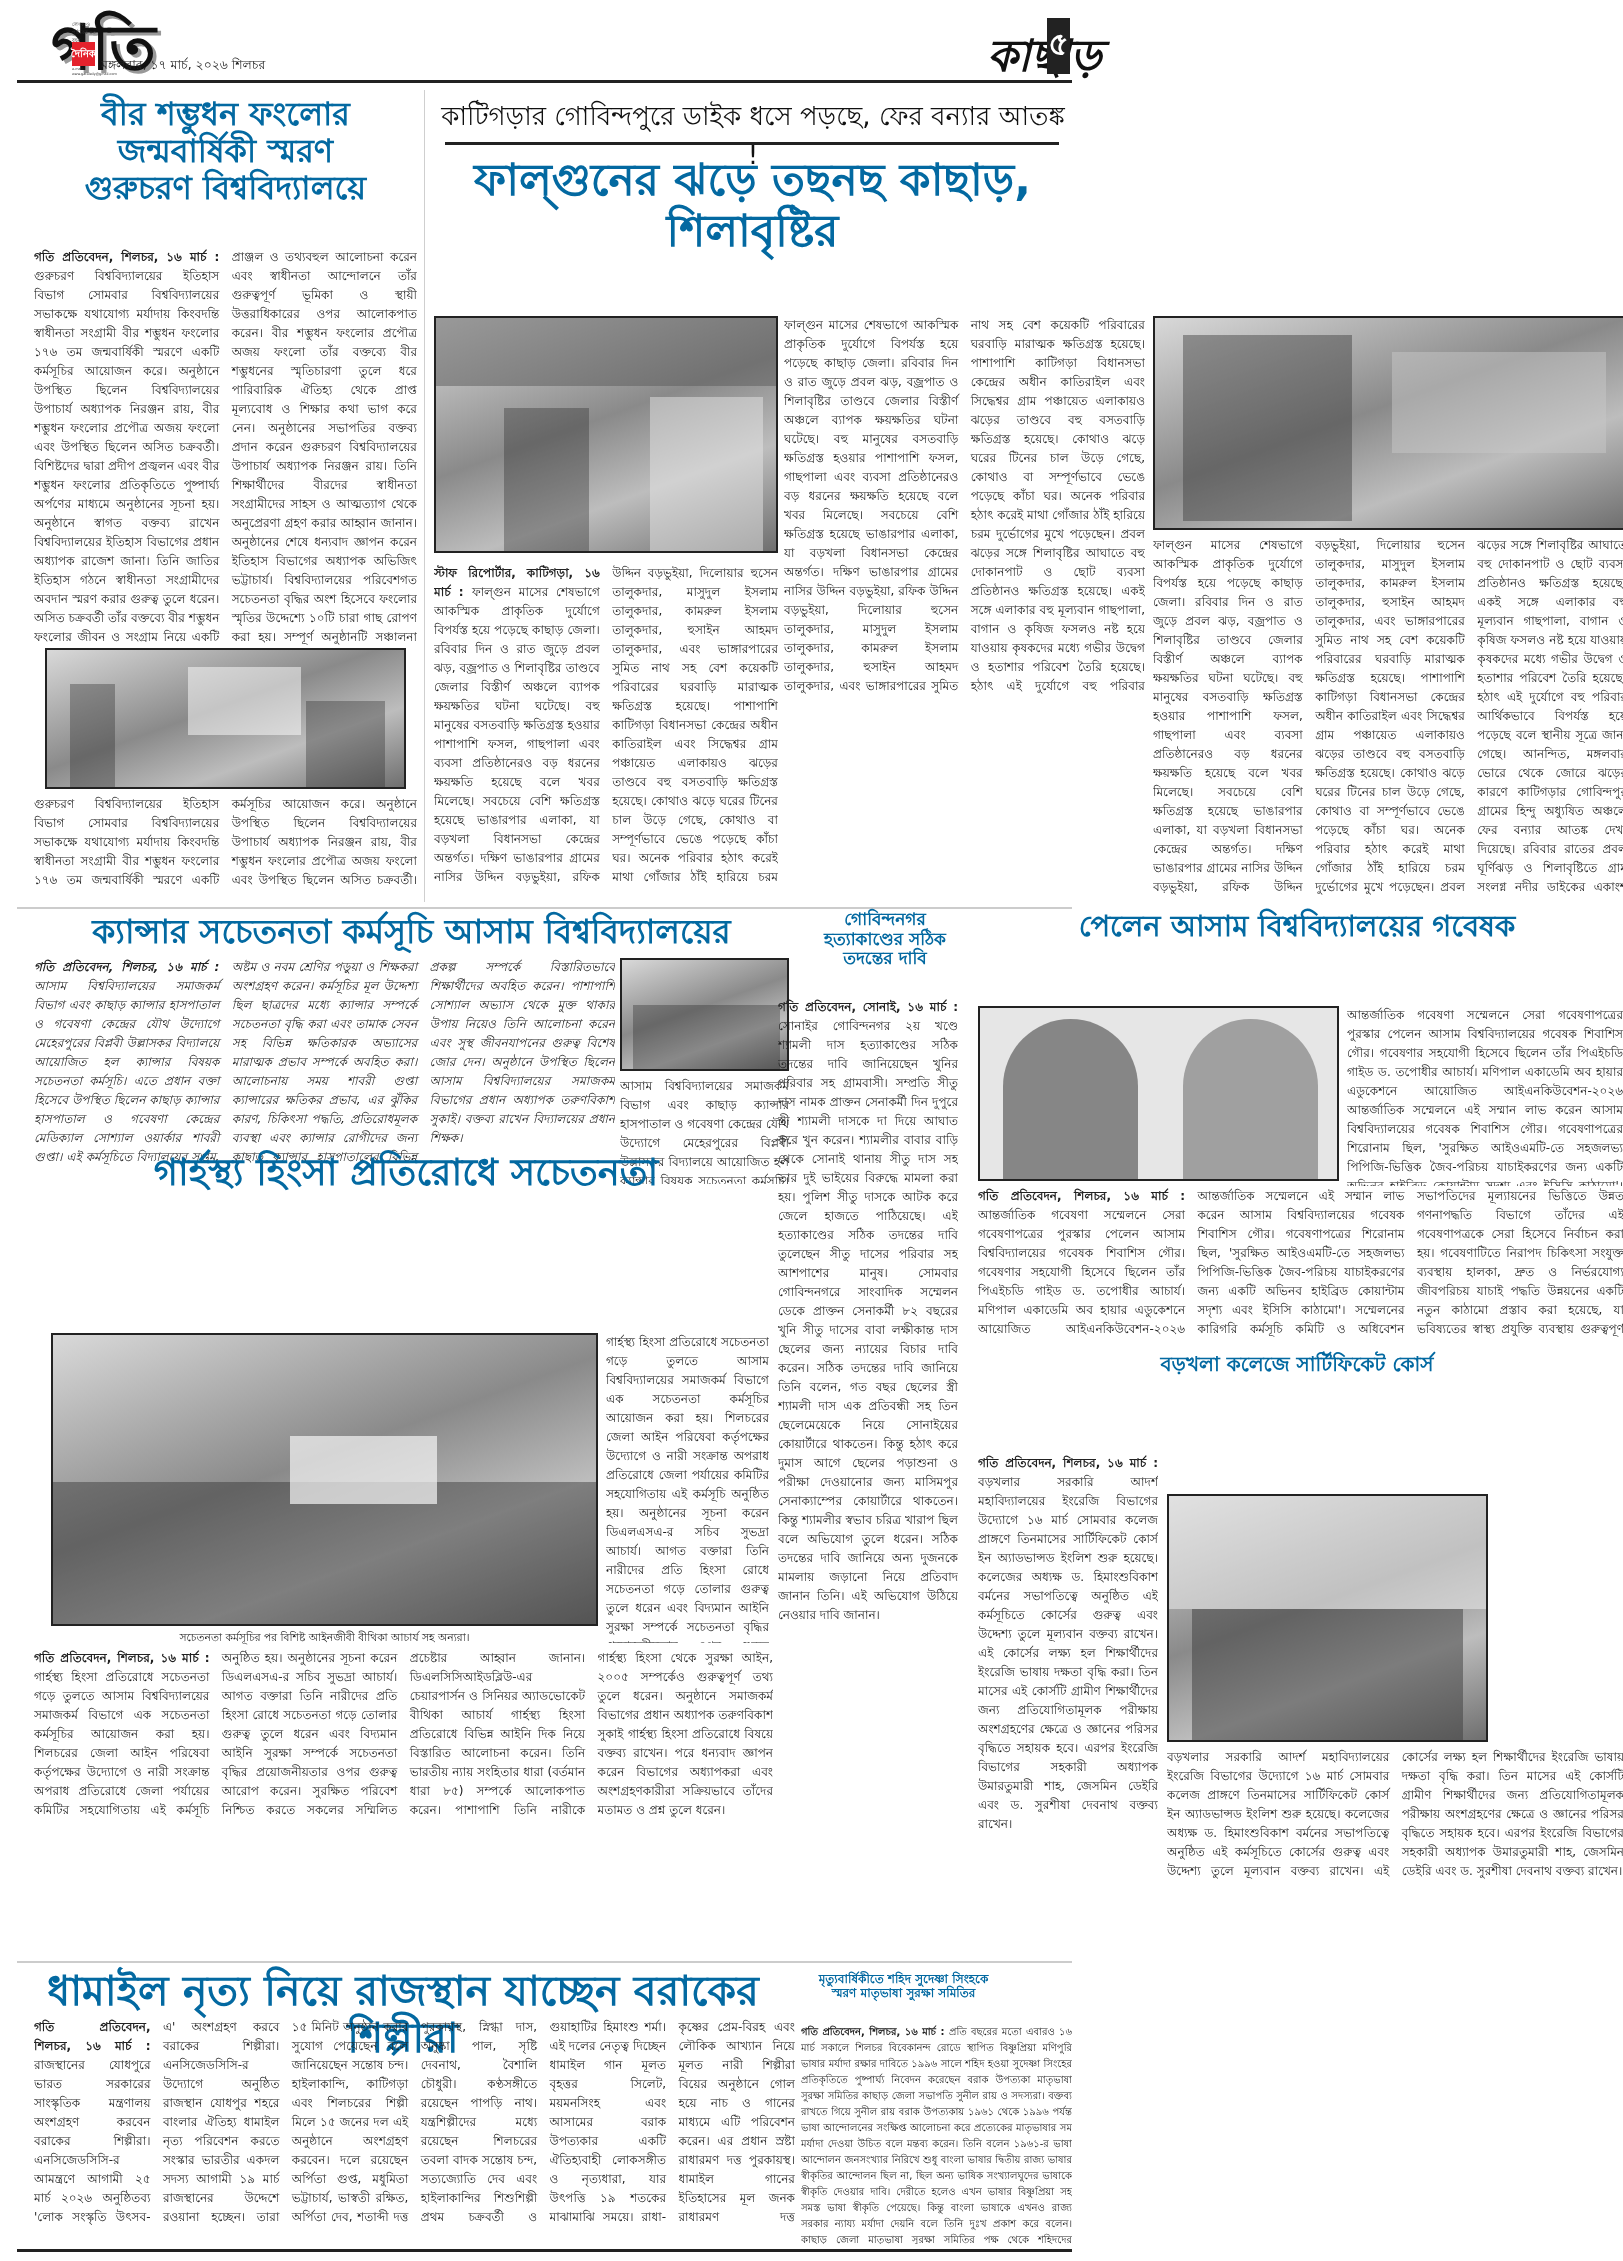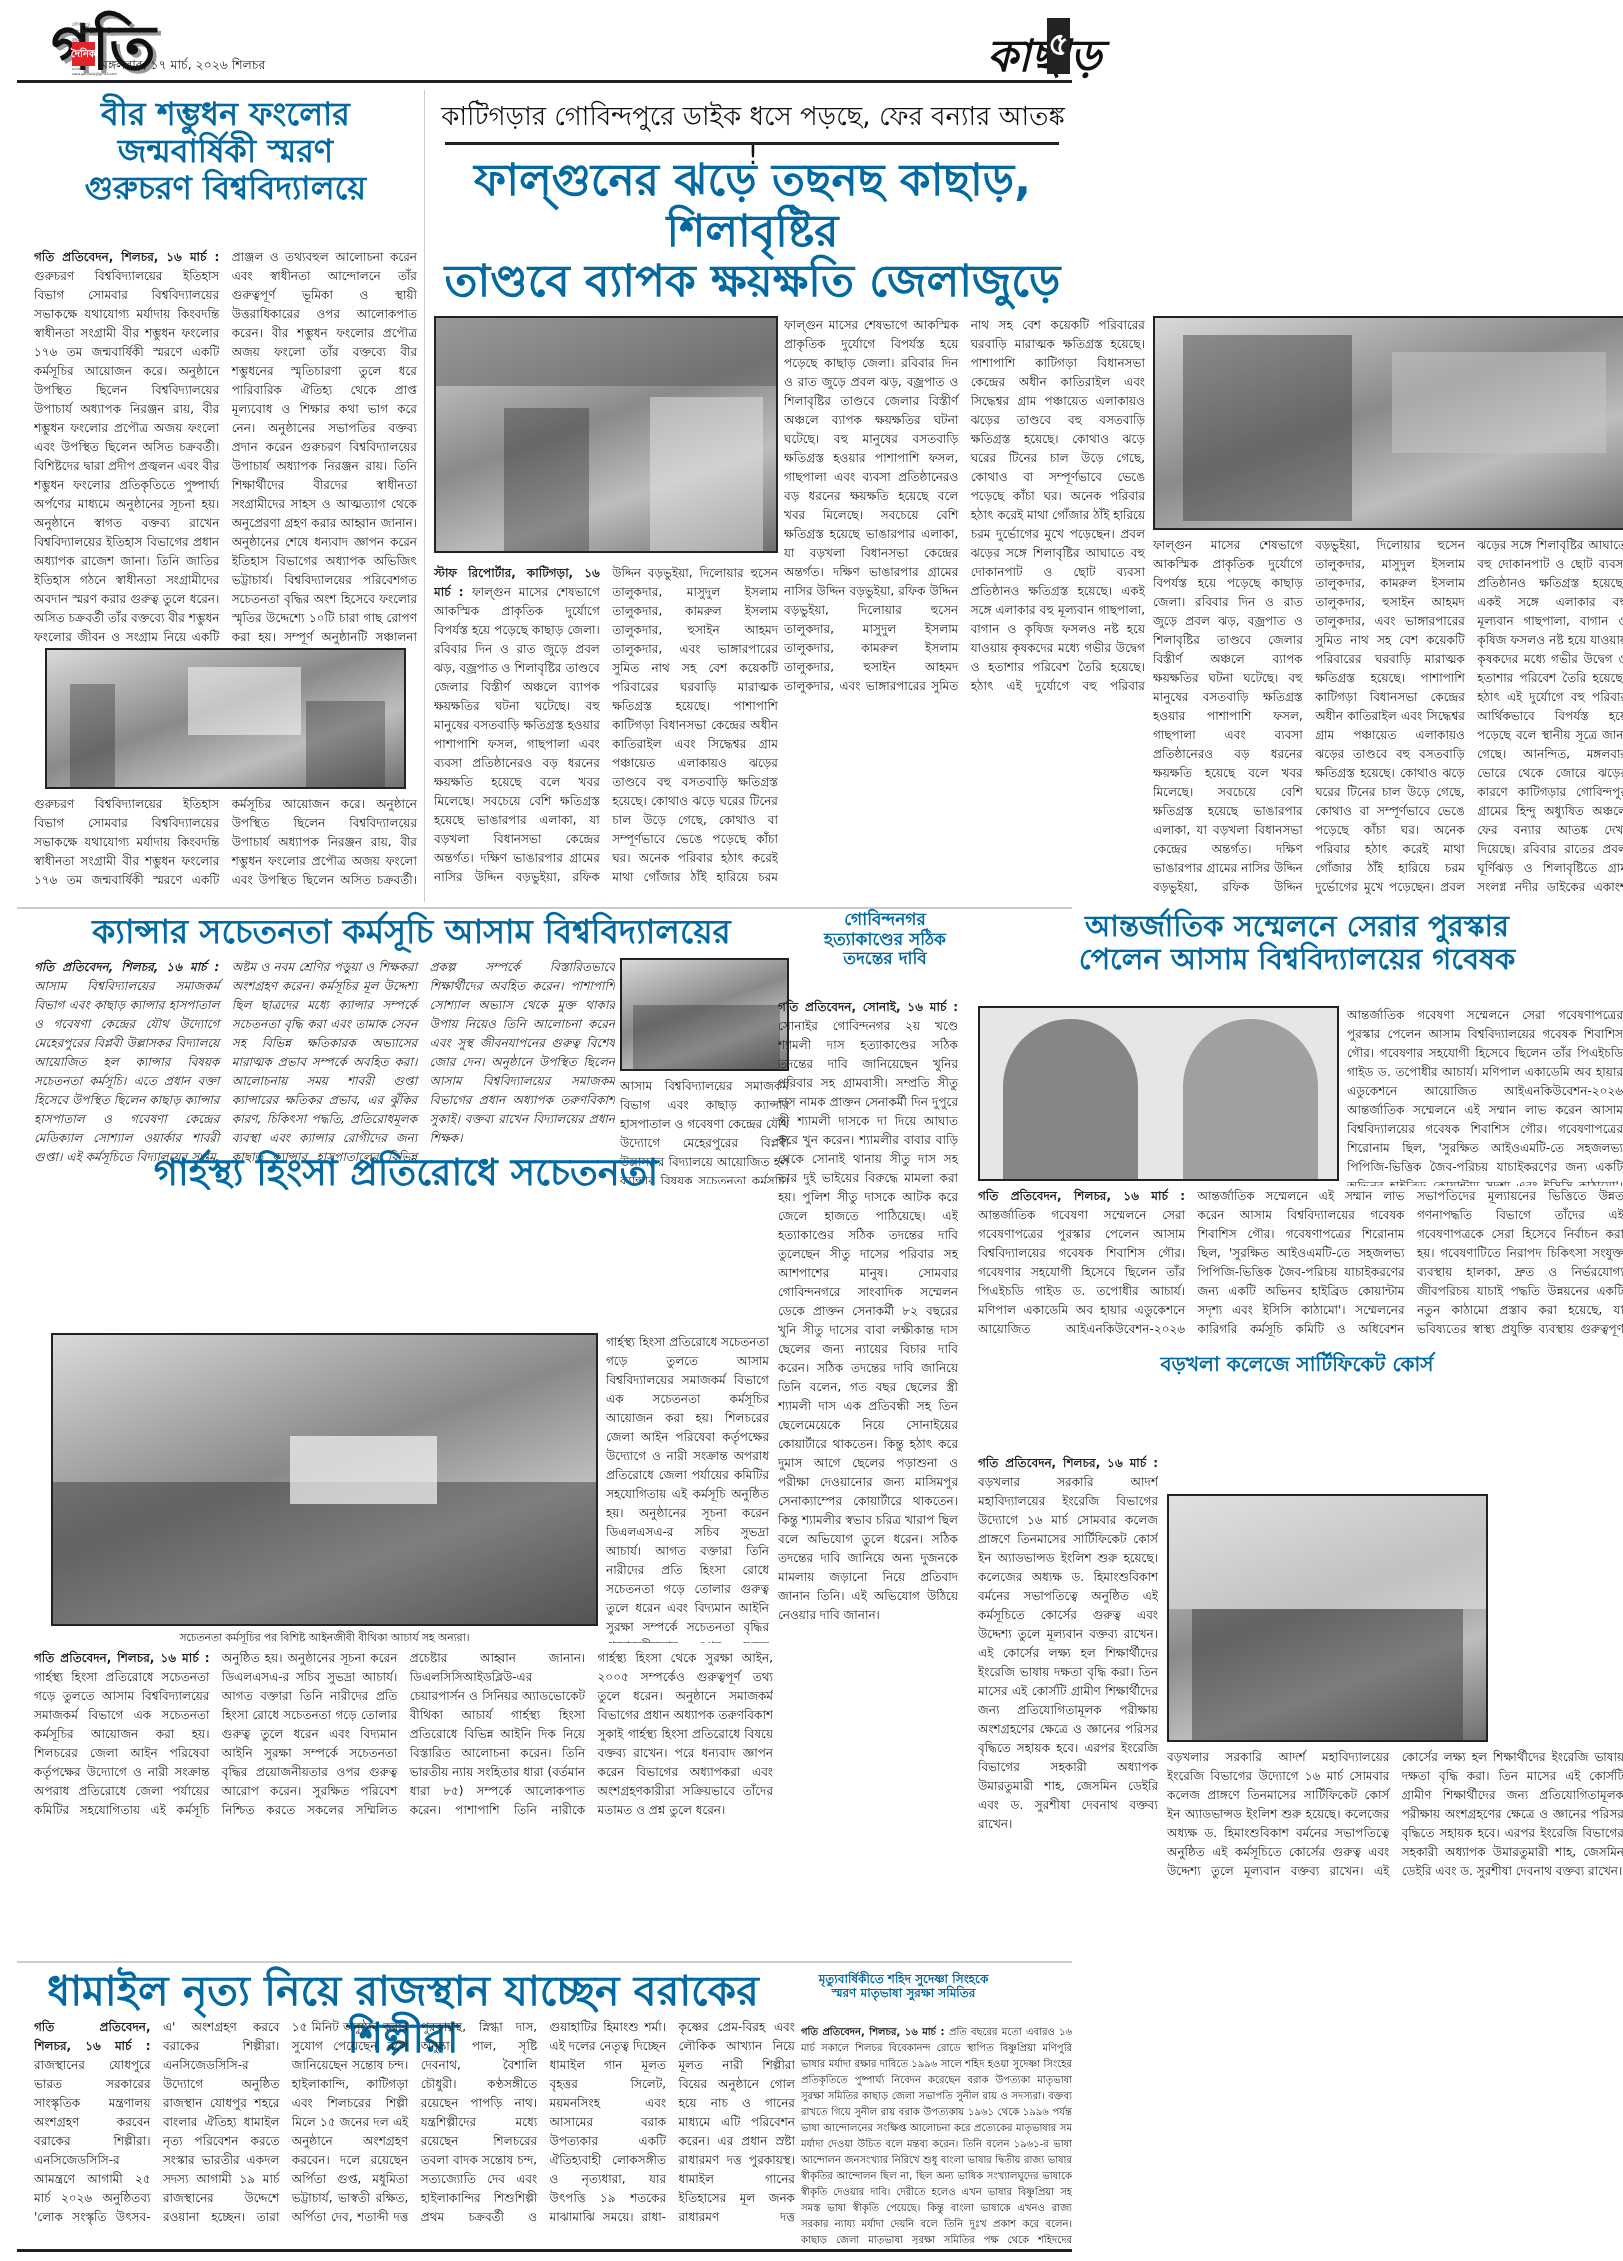--- a/index.html
+++ b/index.html
@@ -52,21 +52,20 @@
 <div class="body-text" style="left:34px; top:795px; width:383px; height:107px; columns:2; overflow:hidden;">
   <span>গুরুচরণ বিশ্ববিদ্যালয়ের ইতিহাস বিভাগ সোমবার বিশ্ববিদ্যালয়ের সভাকক্ষে যথাযোগ্য মর্যাদায় কিংবদন্তি স্বাধীনতা সংগ্রামী বীর শম্ভুধন ফংলোর ১৭৬ তম জন্মবার্ষিকী স্মরণে একটি কর্মসূচির আয়োজন করে। অনুষ্ঠানে উপস্থিত ছিলেন বিশ্ববিদ্যালয়ের উপাচার্য অধ্যাপক নিরঞ্জন রায়, বীর শম্ভুধন ফংলোর প্রপৌত্র অজয় ফংলো এবং উপস্থিত ছিলেন অসিত চক্রবর্তী। বিশিষ্টদের দ্বারা প্রদীপ প্রজ্বলন এবং বীর শম্ভুধন ফংলোর প্রতিকৃতিতে পুষ্পার্ঘ্য অর্পণের মাধ্যমে অনুষ্ঠানের সূচনা হয়। অনুষ্ঠানে স্বাগত বক্তব্য রাখেন বিশ্ববিদ্যালয়ের ইতিহাস বিভাগের প্রধান অধ্যাপক রাজেশ জানা। তিনি জাতির ইতিহাস গঠনে স্বাধীনতা সংগ্রামীদের অবদান স্মরণ করার গুরুত্ব তুলে ধরেন। অসিত চক্রবর্তী তাঁর বক্তব্যে বীর শম্ভুধন ফংলোর জীবন ও সংগ্রাম নিয়ে একটি প্রাঞ্জল ও তথ্যবহুল আলোচনা করেন এবং স্বাধীনতা আন্দোলনে তাঁর গুরুত্বপূর্ণ ভূমিকা ও স্থায়ী উত্তরাধিকারের ওপর আলোকপাত করেন। বীর শম্ভুধন ফংলোর প্রপৌত্র অজয় ফংলো তাঁর বক্তব্যে বীর শম্ভুধনের স্মৃতিচারণা তুলে ধরে পারিবারিক ঐতিহ্য থেকে প্রাপ্ত মূল্যবোধ ও শিক্ষার কথা ভাগ করে নেন। অনুষ্ঠানের সভাপতির বক্তব্য প্রদান করেন গুরুচরণ বিশ্ববিদ্যালয়ের উপাচার্য অধ্যাপক নিরঞ্জন রায়। তিনি শিক্ষার্থীদের বীরদের স্বাধীনতা সংগ্রামীদের সাহস ও আত্মত্যাগ থেকে অনুপ্রেরণা গ্রহণ করার আহ্বান জানান। অনুষ্ঠানের শেষে ধন্যবাদ জ্ঞাপন করেন ইতিহাস বিভাগের অধ্যাপক অভিজিৎ ভট্টাচার্য। বিশ্ববিদ্যালয়ের পরিবেশগত সচেতনতা বৃদ্ধির অংশ হিসেবে ফংলোর স্মৃতির উদ্দেশ্যে ১০টি চারা গাছ রোপণ করা হয়। সম্পূর্ণ অনুষ্ঠানটি সঞ্চালনা করেন অনামিকা বর্মন এবং সাইফুল ইসলাম।</span>
 </div>
 
 <div class="col-divider" style="left:424px; top:90px; height:812px;"></div>
 
 <div class="kicker" style="left:440px; top:96px; width:626px; font-size:26px;">কাটিগড়ার গোবিন্দপুরে ডাইক ধসে পড়ছে, ফের বন্যার আতঙ্ক !</div>
 <div class="rule" style="left:445px; top:142px; width:614px; height:3.4px;"></div>
 <div class="headline" style="left:434px; top:155px; width:637px; font-size:44px;">
   <div>ফাল্গুনের ঝড়ে তছনছ কাছাড়, শিলাবৃষ্টির</div>
-  <div>তাণ্ডবে ব্যাপক ক্ষয়ক্ষতি জেলাজুড়ে</div>
 </div>
 <div class="photo" style="left:434px; top:316px; width:344px; height:237px;">
   <div class="shape" style="left:0; top:0; width:344px; height:68px; background:rgba(90,90,90,0.5);"></div>
   <div class="shape" style="left:68px; top:90px; width:85px; height:147px;"></div>
   <div class="shape" style="left:214px; top:79px; width:113px; height:158px; background:rgba(230,230,230,0.5);"></div>
 </div>
 <div class="photo" style="left:1153px; top:316px; width:474px; height:214px;">
   <div class="shape" style="left:28px; top:17px; width:169px; height:186px; background:rgba(60,60,60,0.45);"></div>
   <div class="shape" style="left:237px; top:34px; width:214px; height:101px; background:rgba(200,200,200,0.5);"></div>
 </div>
@@ -99,21 +98,20 @@
   <div>গোবিন্দনগর</div>
   <div>হত্যাকাণ্ডের সঠিক</div>
   <div>তদন্তের দাবি</div>
 </div>
 <div class="body-text" style="left:778px; top:998px; width:180px; height:958px; overflow:hidden;">
   <span class="byline">গতি প্রতিবেদন, সোনাই, ১৬ মার্চ : </span>
   <span>সোনাইর গোবিন্দনগর ২য় খণ্ডে শ্যামলী দাস হত্যাকাণ্ডের সঠিক তদন্তের দাবি জানিয়েছেন খুনির পরিবার সহ গ্রামবাসী। সম্প্রতি সীতু দাস নামক প্রাক্তন সেনাকর্মী দিন দুপুরে স্ত্রী শ্যামলী দাসকে দা দিয়ে আঘাত করে খুন করেন। শ্যামলীর বাবার বাড়ি থেকে সোনাই থানায় সীতু দাস সহ তার দুই ভাইয়ের বিরুদ্ধে মামলা করা হয়। পুলিশ সীতু দাসকে আটক করে জেলে হাজতে পাঠিয়েছে। এই হত্যাকাণ্ডের সঠিক তদন্তের দাবি তুলেছেন সীতু দাসের পরিবার সহ আশপাশের মানুষ। সোমবার গোবিন্দনগরে সাংবাদিক সম্মেলন ডেকে প্রাক্তন সেনাকর্মী ৮২ বছরের খুনি সীতু দাসের বাবা লক্ষীকান্ত দাস ছেলের জন্য ন্যায়ের বিচার দাবি করেন। সঠিক তদন্তের দাবি জানিয়ে তিনি বলেন, গত বছর ছেলের স্ত্রী শ্যামলী দাস এক প্রতিবন্ধী সহ তিন ছেলেমেয়েকে নিয়ে সোনাইয়ের কোয়ার্টারে থাকতেন। কিন্তু হঠাৎ করে দুমাস আগে ছেলের পড়াশুনা ও পরীক্ষা দেওয়ানোর জন্য মাসিমপুর সেনাক্যাম্পের কোয়ার্টারে থাকতেন। কিন্তু শ্যামলীর স্বভাব চরিত্র খারাপ ছিল বলে অভিযোগ তুলে ধরেন। সঠিক তদন্তের দাবি জানিয়ে অন্য দুজনকে মামলায় জড়ানো নিয়ে প্রতিবাদ জানান তিনি। এই অভিযোগ উঠিয়ে নেওয়ার দাবি জানান।</span>
 </div>
 
 <div class="headline" style="left:970px; top:910px; width:654px; font-size:29px;">
-  <div>আন্তর্জাতিক সম্মেলনে সেরার পুরস্কার</div>
   <div>পেলেন আসাম বিশ্ববিদ্যালয়ের গবেষক</div>
 </div>
 <div class="photo" style="left:978px; top:1006px; width:361px; height:175px; background:#e6e6e6;">
   <div class="shape" style="left:22.6px; top:11.3px; width:135px; height:163px; background:rgba(70,70,70,0.6); border-radius:68px 68px 0 0;"></div>
   <div class="shape" style="left:203px; top:11.3px; width:135px; height:163px; background:rgba(90,90,90,0.5); border-radius:68px 68px 0 0;"></div>
 </div>
 <div class="body-text" style="left:1347px; top:1006px; width:276px; height:180px; overflow:hidden;">
   <span>আন্তর্জাতিক গবেষণা সম্মেলনে সেরা গবেষণাপত্রের পুরস্কার পেলেন আসাম বিশ্ববিদ্যালয়ের গবেষক শিবাশিস গৌর। গবেষণার সহযোগী হিসেবে ছিলেন তাঁর পিএইচডি গাইড ড. তপোধীর আচার্য। মণিপাল একাডেমি অব হায়ার এডুকেশনে আয়োজিত আইএনকিউবেশন-২০২৬ আন্তর্জাতিক সম্মেলনে এই সম্মান লাভ করেন আসাম বিশ্ববিদ্যালয়ের গবেষক শিবাশিস গৌর। গবেষণাপত্রের শিরোনাম ছিল, 'সুরক্ষিত আইওএমটি-তে সহজলভ্য পিপিজি-ভিত্তিক জৈব-পরিচয় যাচাইকরণের জন্য একটি অভিনব হাইব্রিড কোয়ান্টাম সদৃশ্য এবং ইসিসি কাঠামো'। সম্মেলনের কারিগরি কর্মসূচি কমিটি ও অধিবেশন সভাপতিদের মূল্যায়নের ভিত্তিতে উন্নত গণনাপদ্ধতি বিভাগে তাঁদের এই গবেষণাপত্রকে সেরা হিসেবে নির্বাচন করা হয়। গবেষণাটিতে নিরাপদ চিকিৎসা সংযুক্ত ব্যবস্থায় হালকা, দ্রুত ও নির্ভরযোগ্য জীবপরিচয় যাচাই পদ্ধতি উন্নয়নের একটি নতুন কাঠামো প্রস্তাব করা হয়েছে, যা ভবিষ্যতের স্বাস্থ্য প্রযুক্তি ব্যবস্থায় গুরুত্বপূর্ণ ভূমিকা রাখতে পারে বলে মনে করা হচ্ছে। উল্লেখ্য, আন্তর্জাতিক এই সম্মেলনে বিশ্বের বিভিন্ন দেশ থেকে বহু গবেষক অংশগ্রহণ করেন এবং আধুনিক গণনাপদ্ধতি ও প্রযুক্তি বিষয়ে গবেষণাপত্র উপস্থাপন করেন।</span>
 </div>
 <div class="body-text" style="left:978px; top:1187px; width:646px; height:158px; columns:3; overflow:hidden;">

